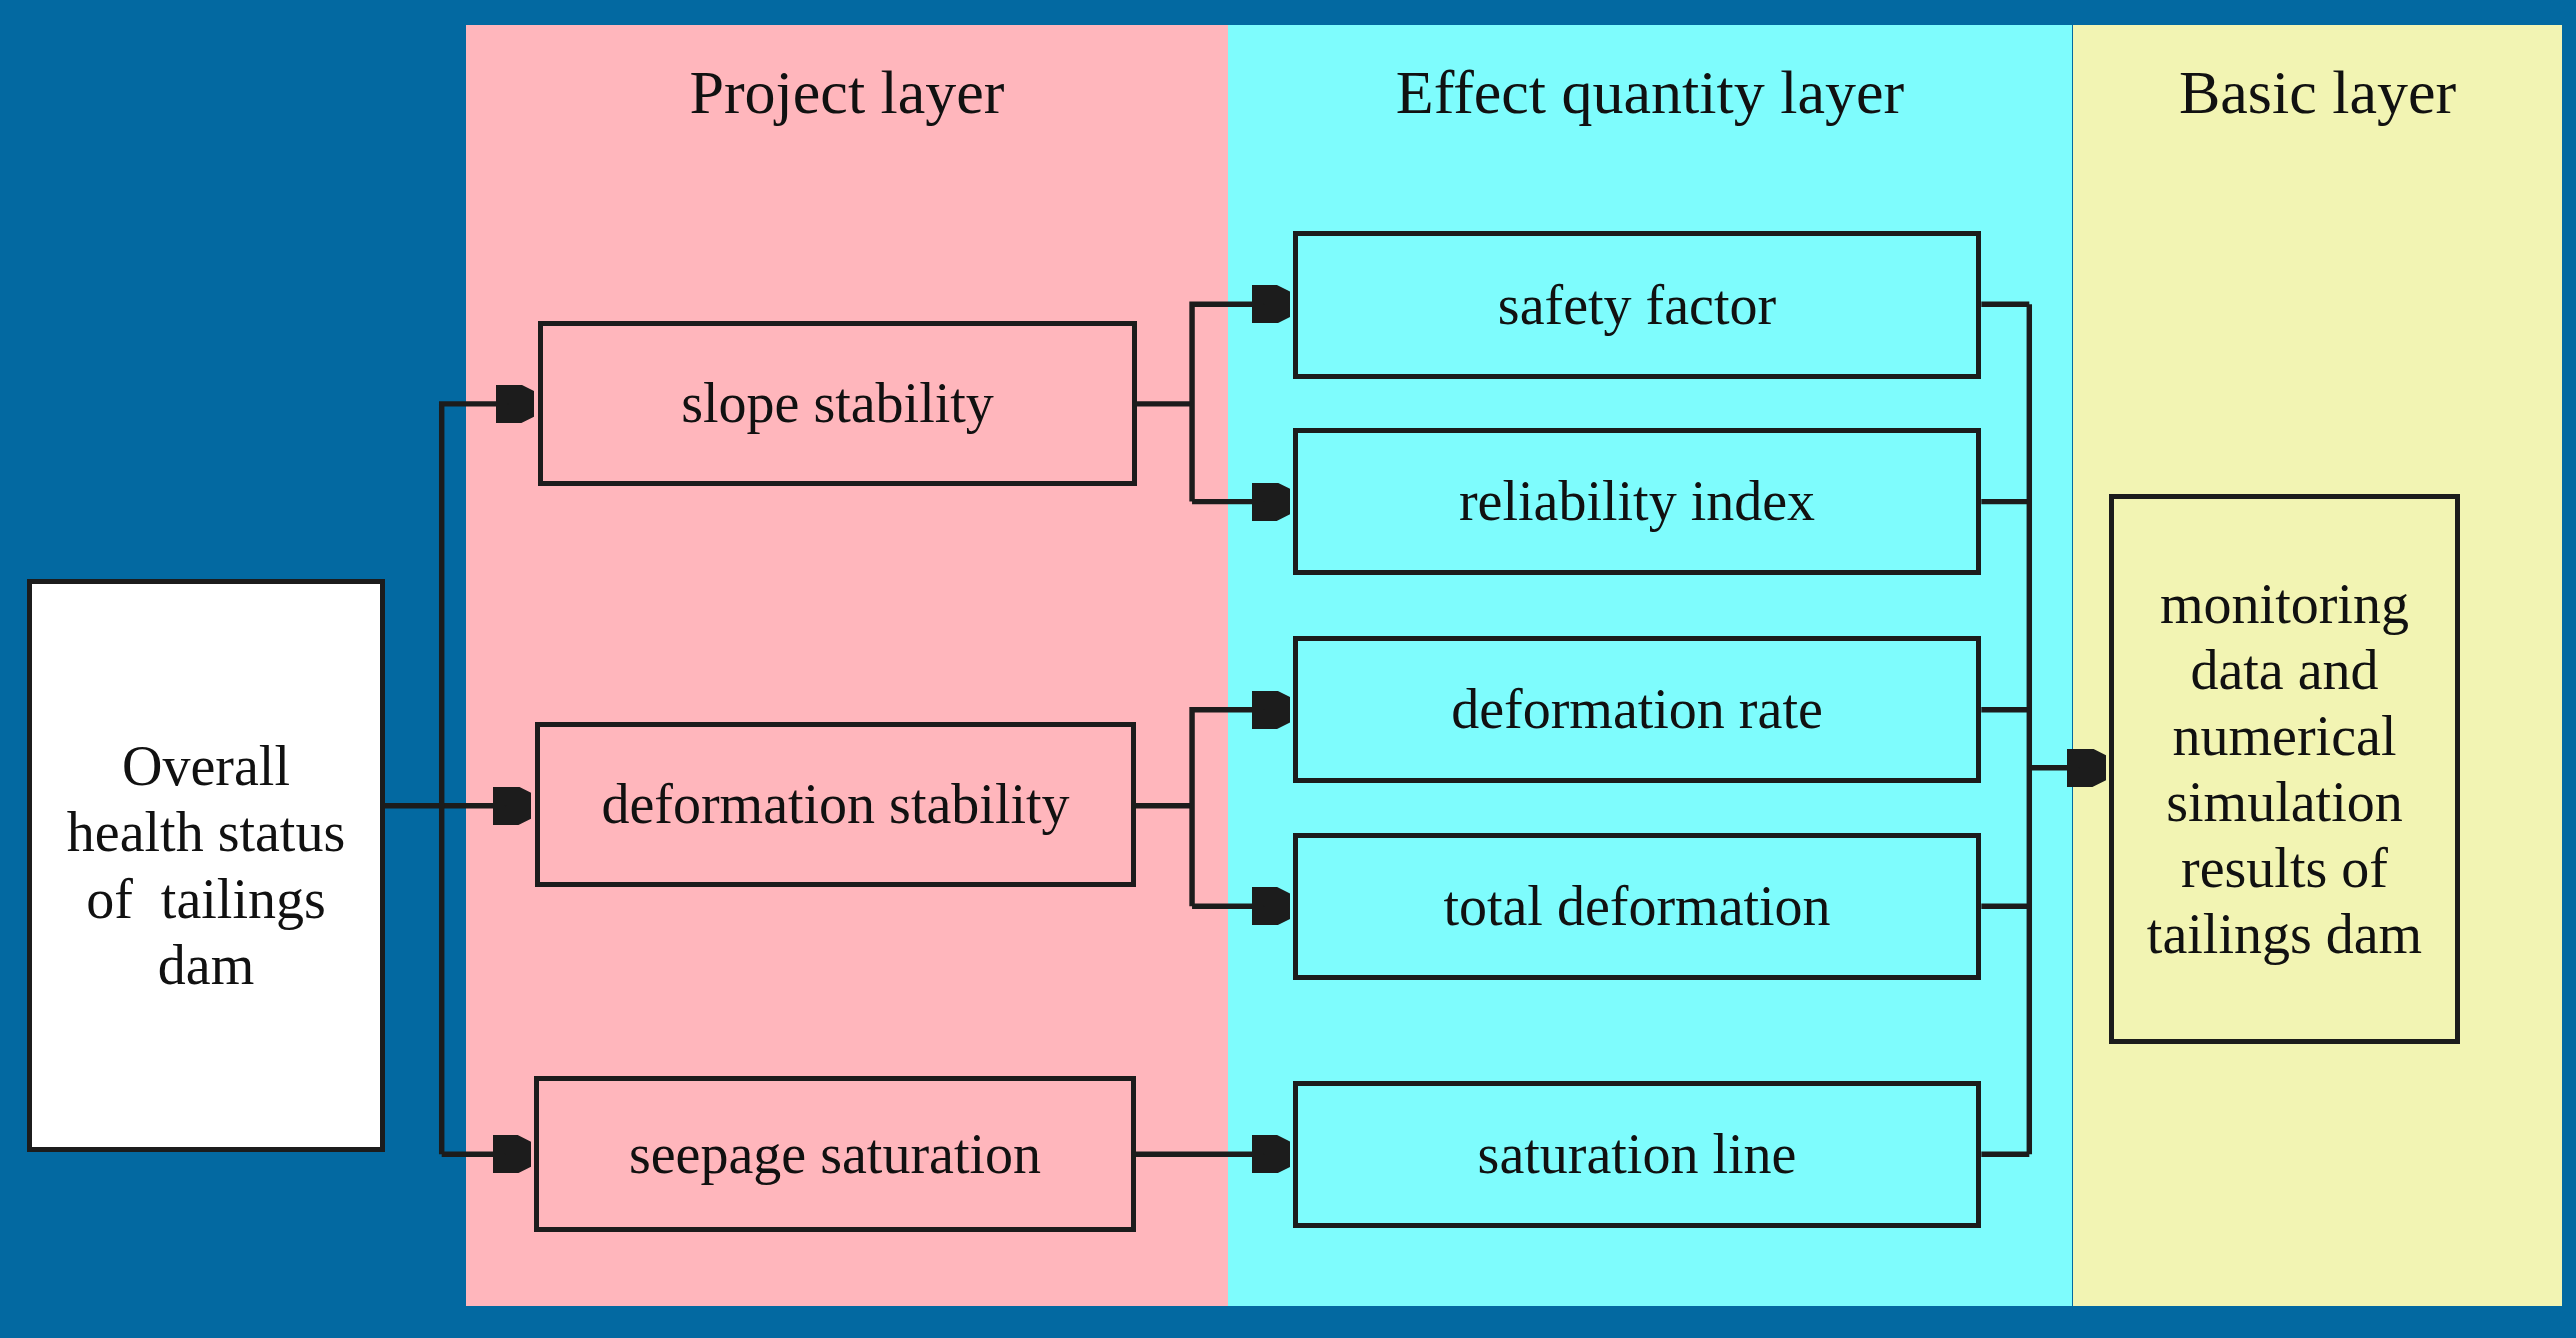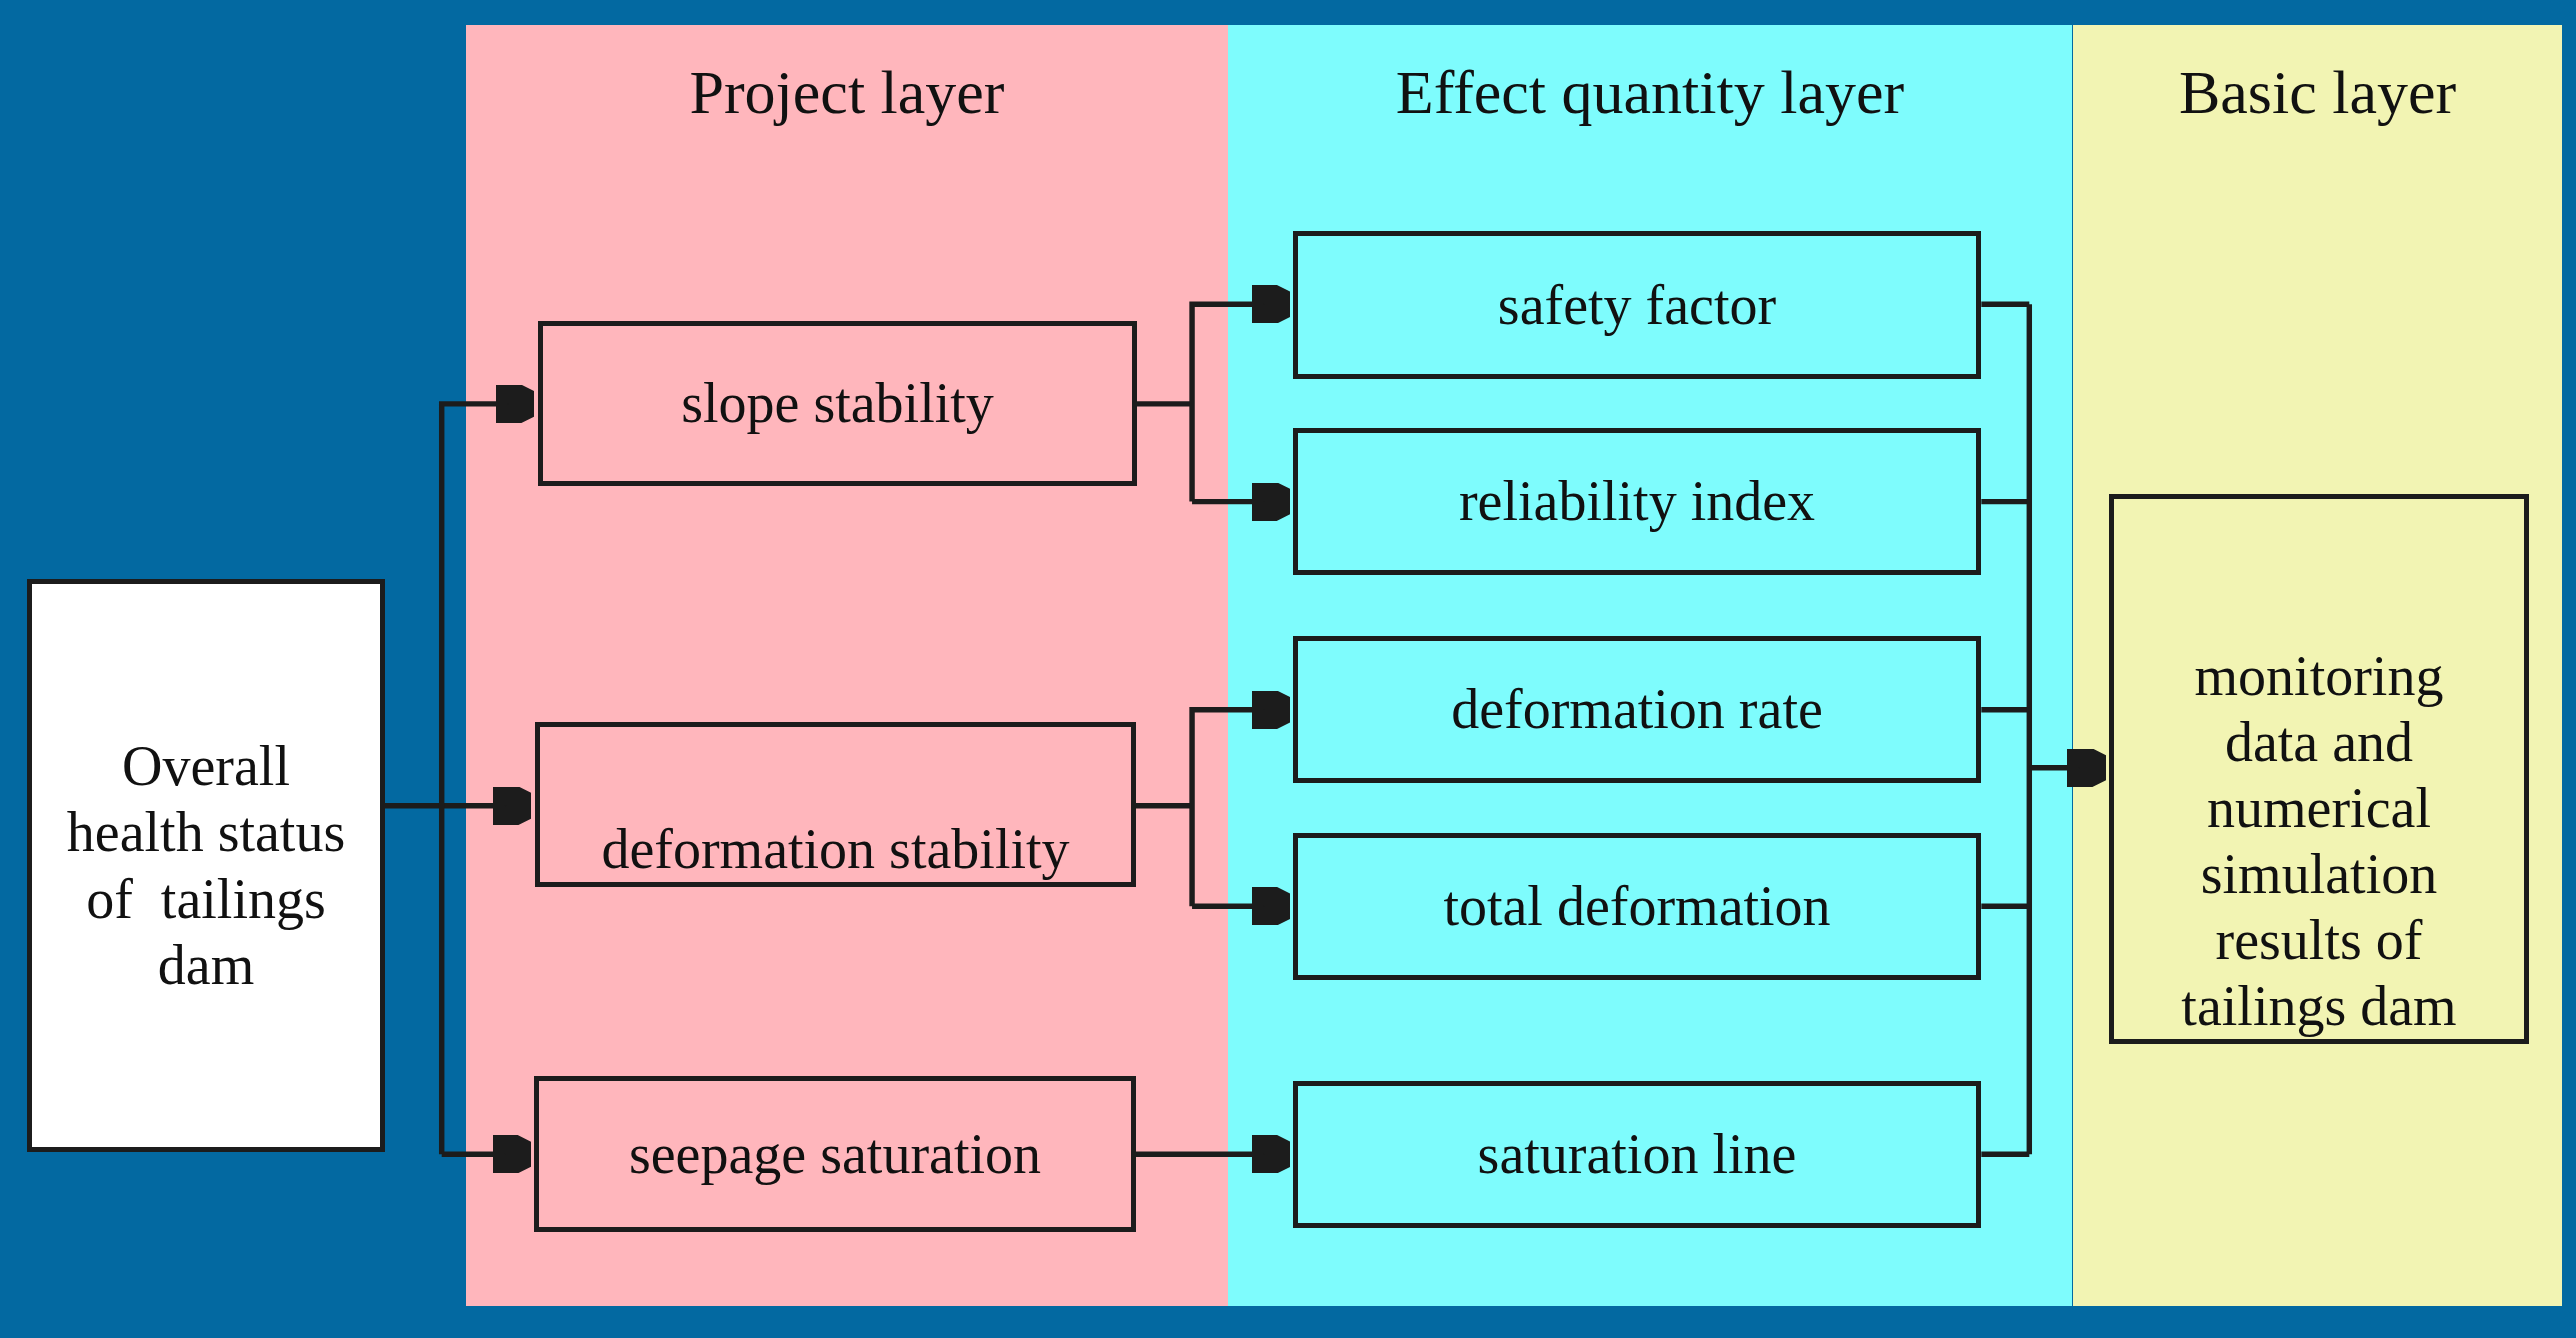--- a/index.html
+++ b/index.html
@@ -42,28 +42,28 @@
     justify-content: center;
     text-align: center;
     font-size: 56px;
     line-height: 1.18;
     color: #111111;
   }
   .node .stack div { white-space: pre-wrap; }
 
   .node-root       { left: 27px;   top: 579px;  width: 358px; height: 573px; background: #ffffff; }
   .node-slope      { left: 538px;  top: 321px;  width: 599px; height: 165px; }
-  .node-deform     { left: 535px;  top: 722px;  width: 601px; height: 165px; align-items: flex-end; }
+  .node-deform     { left: 535px;  top: 722px;  width: 601px; height: 165px; }
   .node-seepage    { left: 534px;  top: 1076px; width: 602px; height: 156px; }
   .node-safety     { left: 1293px; top: 231px;  width: 688px; height: 148px; text-align: right; }
   .node-reliab     { left: 1293px; top: 428px;  width: 688px; height: 147px; }
   .node-rate       { left: 1293px; top: 636px;  width: 688px; height: 147px; }
   .node-total      { left: 1293px; top: 833px;  width: 688px; height: 147px; }
   .node-saturation { left: 1293px; top: 1081px; width: 688px; height: 147px; }
-  .node-monitor    { left: 2109px; top: 494px;  width: 420px; height: 550px; align-items: flex-end; }
+  .node-monitor    { left: 2109px; top: 494px;  width: 351px; height: 550px; }
 
   .connectors {
     position: absolute;
     left: 0; top: 0;
     width: 2576px;
     height: 1339px;
     pointer-events: none;
   }
   .connectors path, .connectors line {
     stroke: #1c1c1c;

